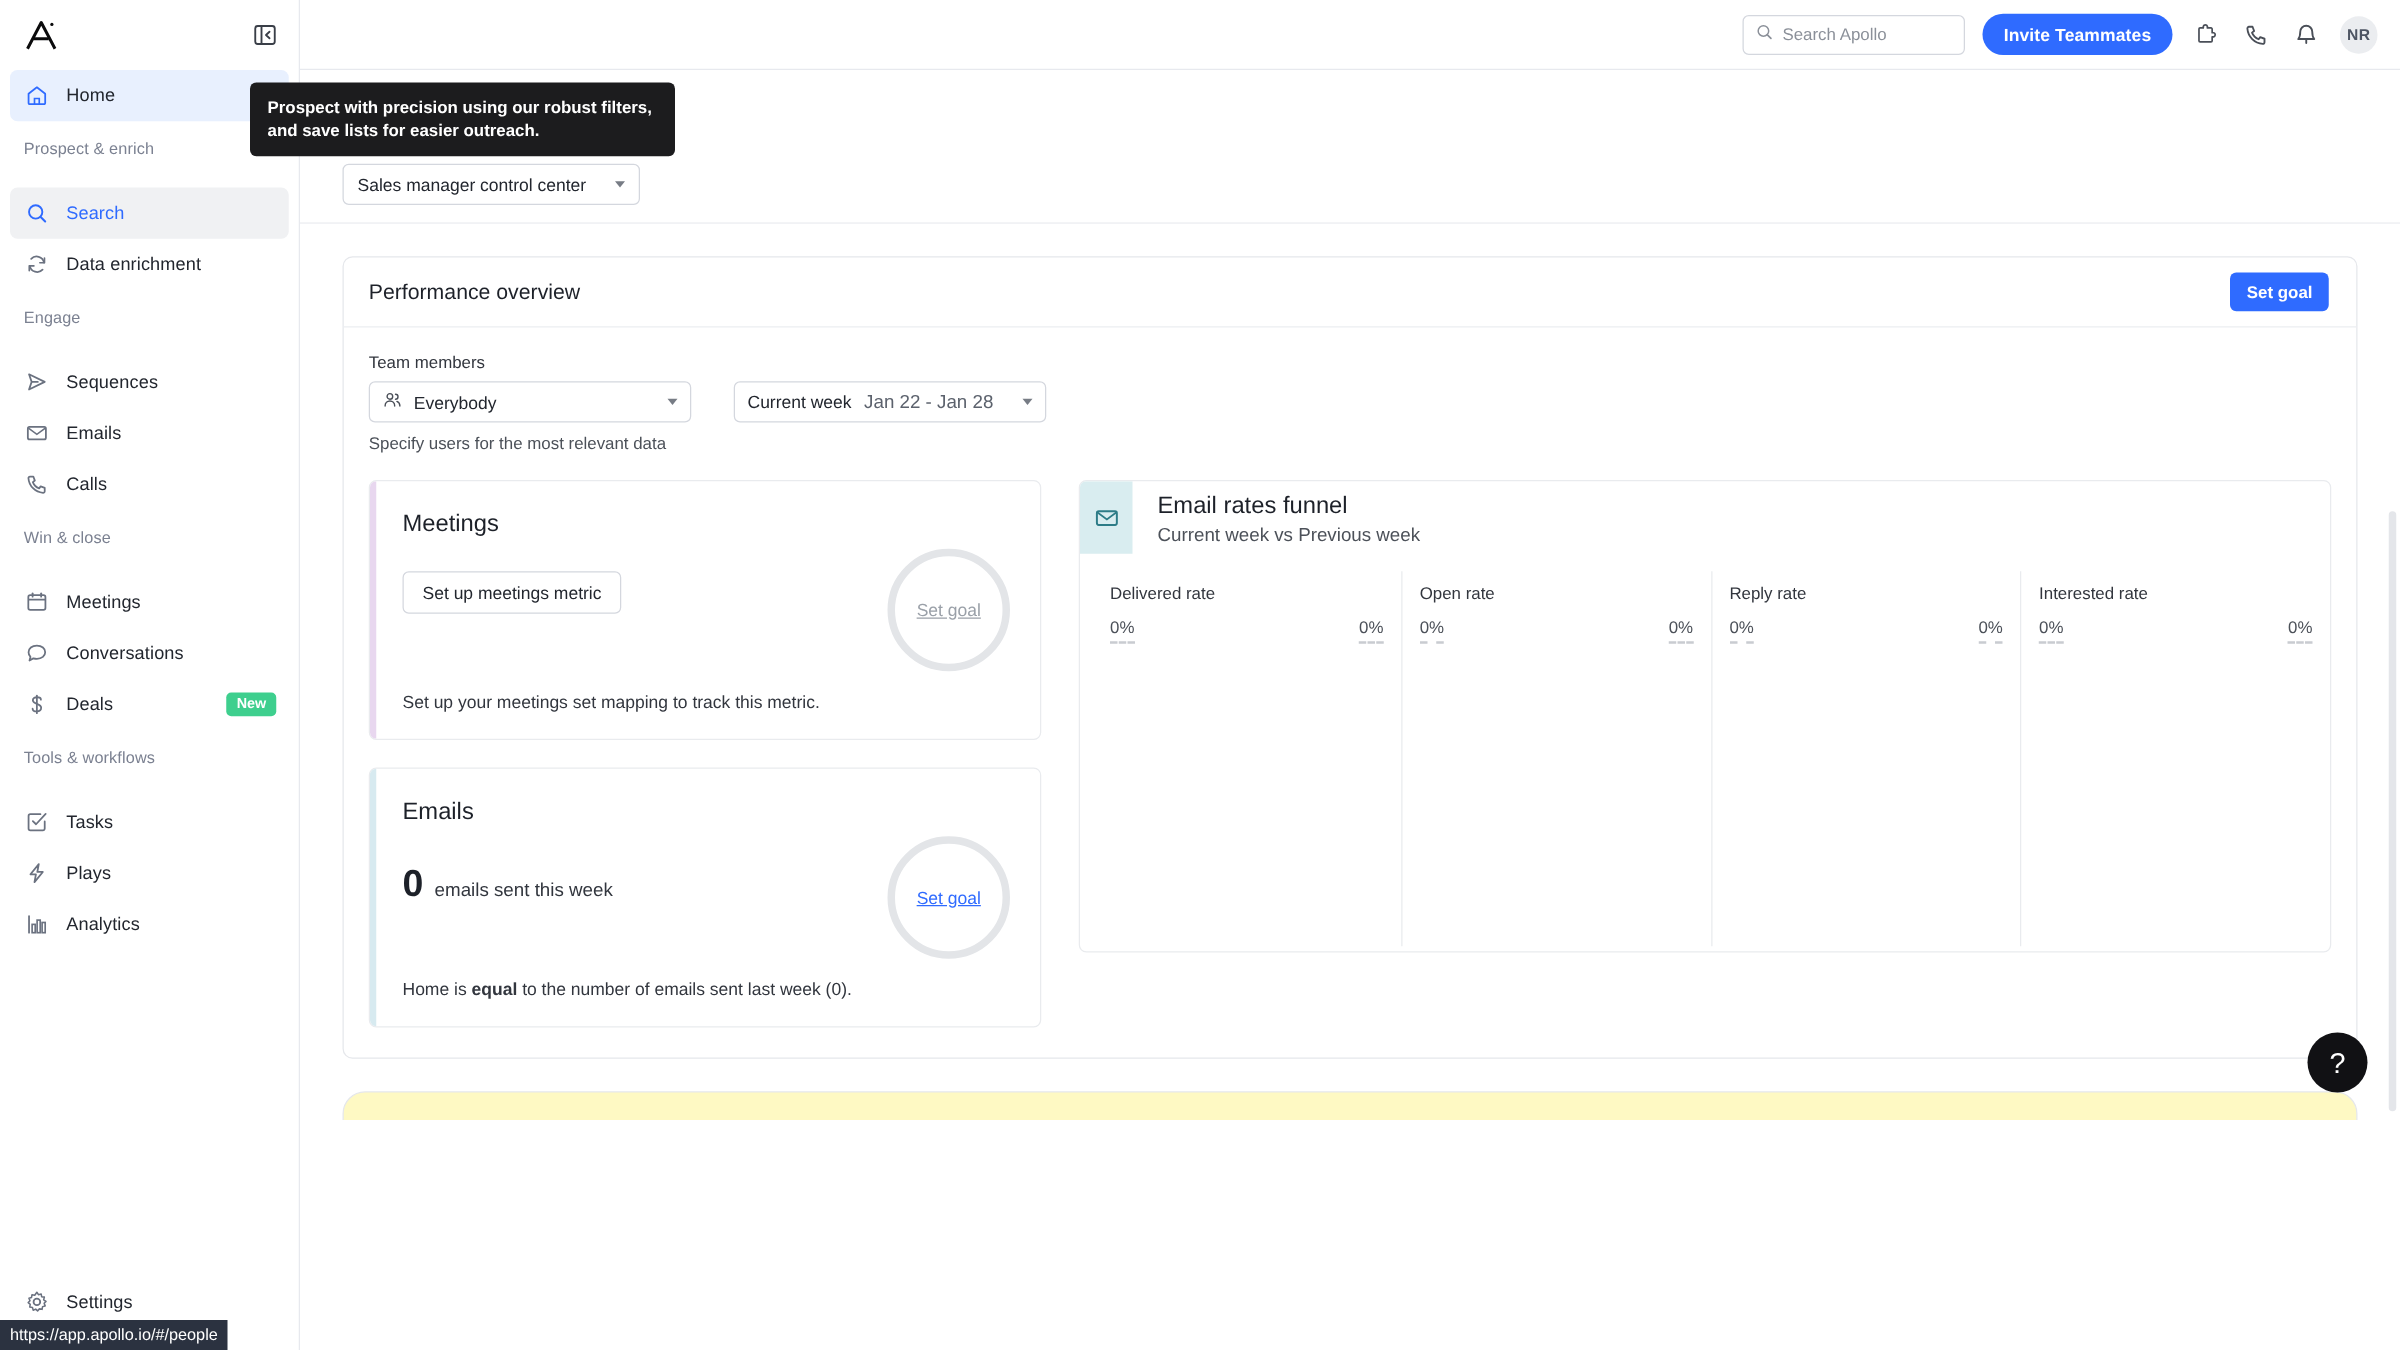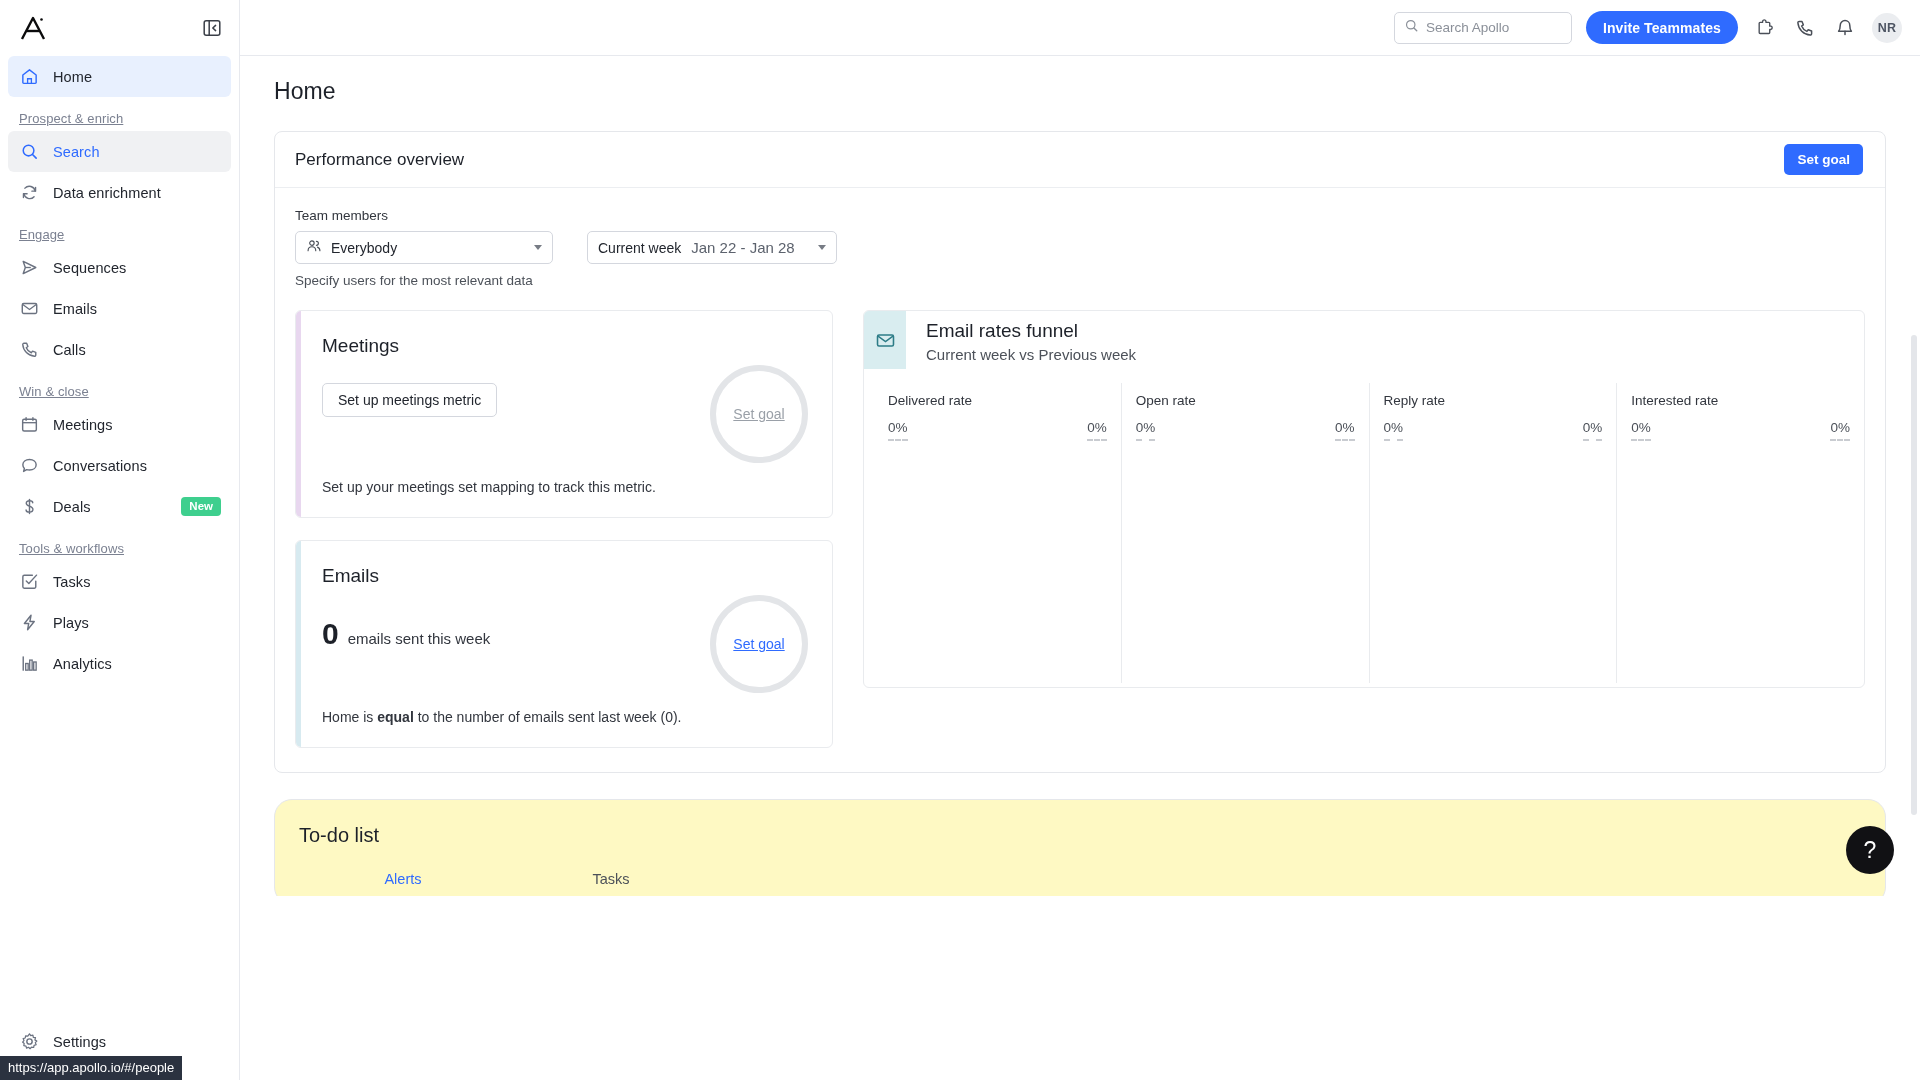--- a/index.html
+++ b/index.html
@@ -31,21 +31,21 @@
   }
   .sb-item .ic { width: 20px; height: 20px; flex: 0 0 20px; display: flex; align-items: center; justify-content: center; color: #6b7280; }
   .sb-item .lbl { font-size: 14.5px; color: #22262e; letter-spacing: .1px; }
   .sb-item.active-home { background: #e8f0fe; }
   .sb-item.active-home .ic { color: #2f6bff; }
   .sb-item.active-search { background: #f0f1f3; }
   .sb-item.active-search .ic { color: #2f6bff; }
   .sb-item.active-search .lbl { color: #2f6bff; }
 
   .sb-group {
-    font-size: 13px; color: #7b8191; padding: 14px 0 5px 19px; letter-spacing: .1px; text-decoration: underline;
+    font-size: 13px; color: #7b8191; padding: 14px 0 24px 19px; letter-spacing: .1px;
   }
   .pill-new {
     position: absolute; right: 10px; top: 11px;
     background: #3ecf8e; color: #fff; font-size: 11.5px; font-weight: 700;
     border-radius: 4px; padding: 3px 8px; line-height: 1.1;
   }
   .sb-bottom { position: absolute; bottom: 18px; left: 0; width: 100%; }
   .status-url {
     position: absolute; left: 0; bottom: 0;
     background: #2b3240; color: #fff; font-size: 13px;
@@ -393,20 +393,27 @@
             <line x1="10" y1="13.2" x2="10" y2="16.4" stroke="#4a4f58" stroke-width="1.5" stroke-linecap="round"></line>
           </svg>
       </span>
       <span class="avatar">NR</span>
     </header>
 
     <div class="page-head">
       <div class="page-title">Home</div>
     </div>
 
+    <div class="subbar">
+      <div class="tooltip">Prospect with precision using our robust filters, and save lists for easier outreach.</div>
+      <div class="ctl-center">
+        <span>Sales manager control center</span>
+        <span class="caret"></span>
+      </div>
+    </div>
 
     <div class="scroll-area">
       <div class="scrollbar"></div>
 
       <div class="card">
         <div class="card-head">
           <h2>Performance overview</h2>
           <button class="btn-primary">Set goal</button>
         </div>
 

